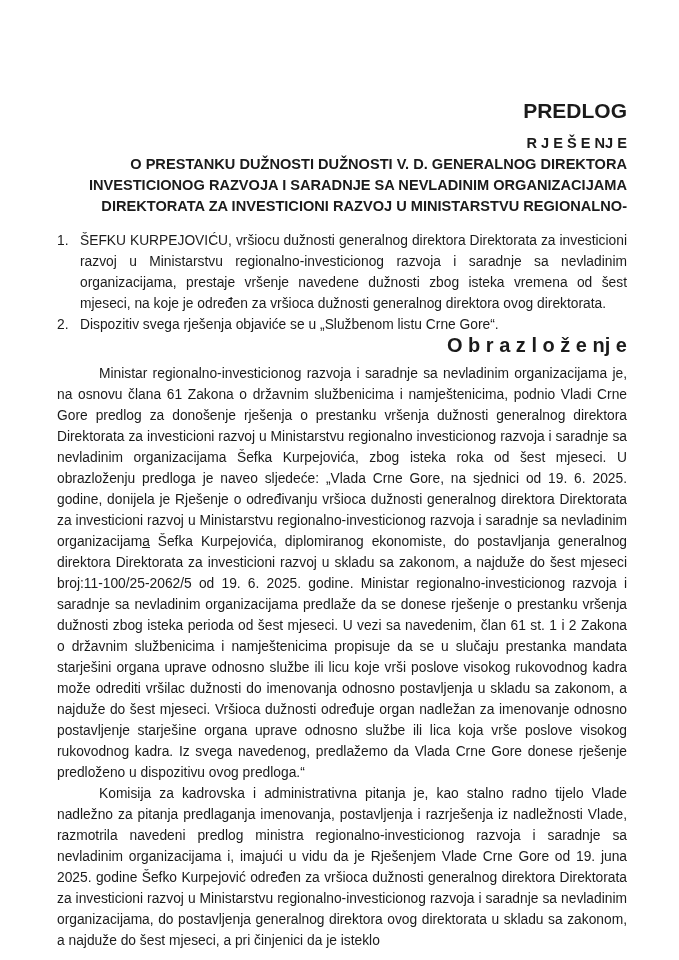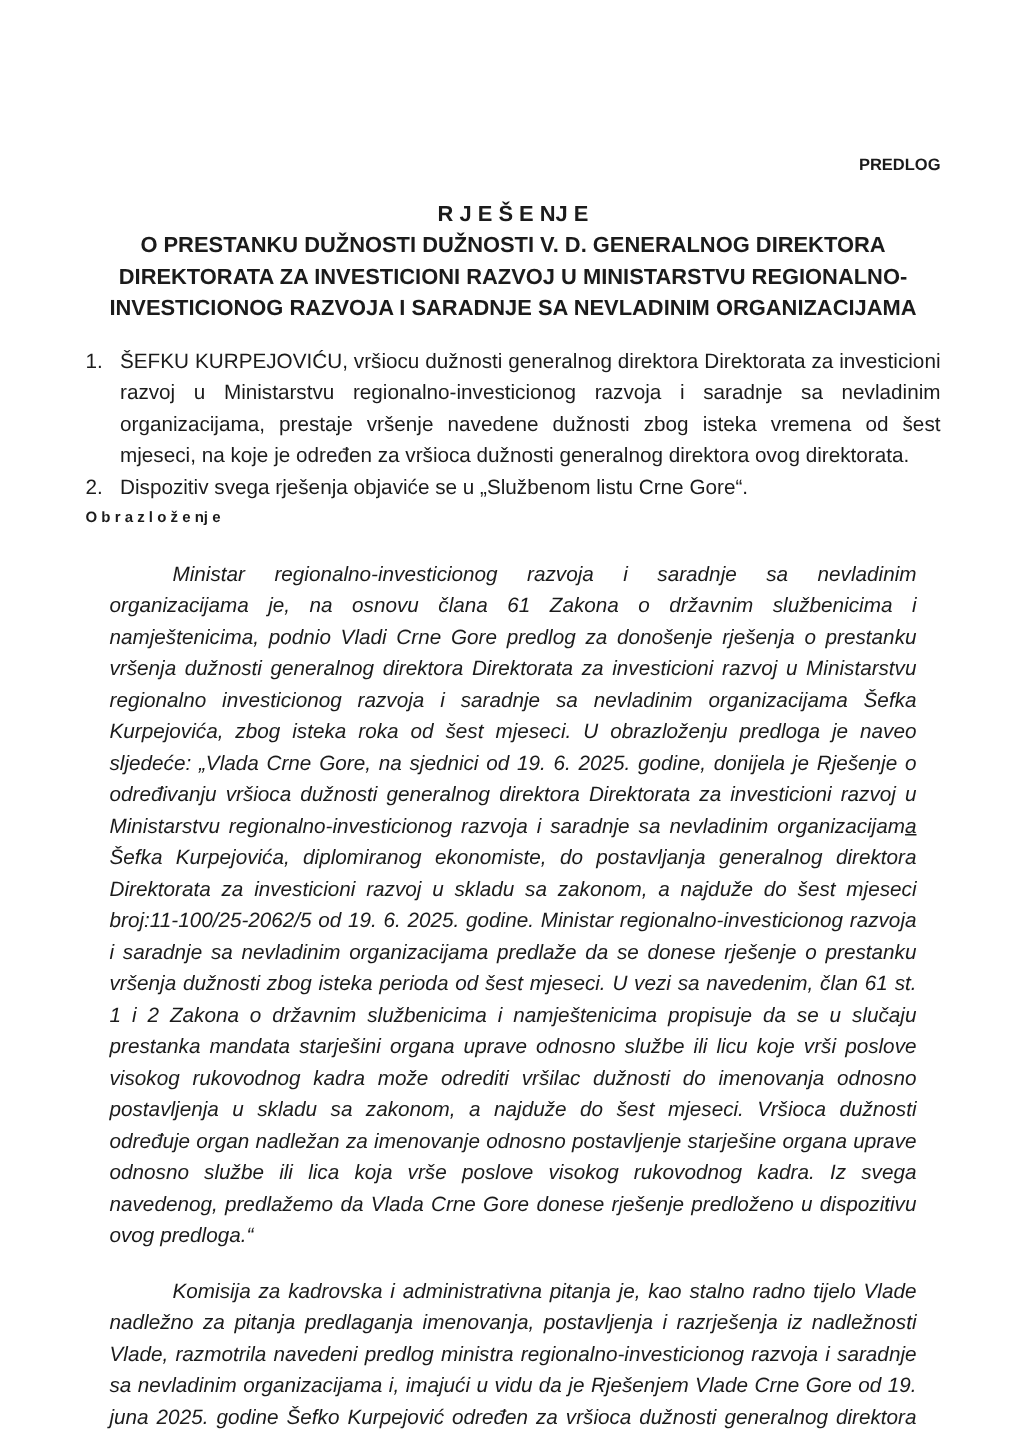--- a/index.html
+++ b/index.html
@@ -17,73 +17,72 @@
     color: #1b1b1b;
     font-family: "Liberation Sans", sans-serif;
     font-size: 13.8px;
     line-height: 21px;
     padding: 100px 52px 0 57px;
     overflow: hidden;
   }
   .predlog {
     text-align: right;
     font-weight: bold;
-    font-size: 11px;
+    font-size: 21px;
     margin: 0 0 12px 0;
   }
   .intro {
     margin: 0 0 11px 0;
     text-align: justify;
     text-indent: 42px;
   }
   .title-block {
-    text-align: center;
+    text-align: right;
     font-weight: bold;
     font-size: 14.6px;
     margin: 0 0 13px 0;
   }
   .title-line { white-space: nowrap; }
   .list { margin: 0; }
   .list-item { display: flex; }
   .list-item .num {
     flex: none;
     width: 23px;
   }
   .list-item .item-text {
     flex: 1;
     text-align: justify;
   }
   .section-heading {
-    text-align: left;
+    text-align: right;
     font-weight: bold;
-    font-size: 10px;
+    font-size: 20px;
     margin: 0 0 7px 0;
   }
   .body-para {
-    margin: 16px;
+    margin: 0;
     text-align: justify;
     text-indent: 42px;
-    font-style: italic;
   }
   .bold-lead { font-weight: normal; }
   .underline { text-decoration: underline; }
 </style>
 </head>
 <body>
 
 <div class="page">
 
   <div class="predlog">PREDLOG</div>
 
 
   <div class="title-block">
     <div class="title-line">R J E Š E NJ E</div>
     <div class="title-line">O PRESTANKU DUŽNOSTI DUŽNOSTI V. D. GENERALNOG DIREKTORA</div>
+    <div class="title-line">INVESTICIONOG RAZVOJA I SARADNJE SA NEVLADINIM ORGANIZACIJAMA</div>
     <div class="title-line">DIREKTORATA ZA INVESTICIONI RAZVOJ U MINISTARSTVU REGIONALNO-</div>
-    <div class="title-line">INVESTICIONOG RAZVOJA I SARADNJE SA NEVLADINIM ORGANIZACIJAMA</div>
   </div>
 
   <div class="list">
     <div class="list-item">
       <span class="num">1.</span>
       <div class="item-text">
         <span class="bold-lead">ŠEFKU KURPEJOVIĆU</span><span>, vršiocu dužnosti generalnog direktora Direktorata za investicioni razvoj u Ministarstvu regionalno-investicionog razvoja i saradnje sa nevladinim organizacijama, prestaje vršenje navedene dužnosti zbog isteka vremena od šest mjeseci, na koje je određen za vršioca dužnosti generalnog direktora ovog direktorata.</span>
       </div>
     </div>
     <div class="list-item">

